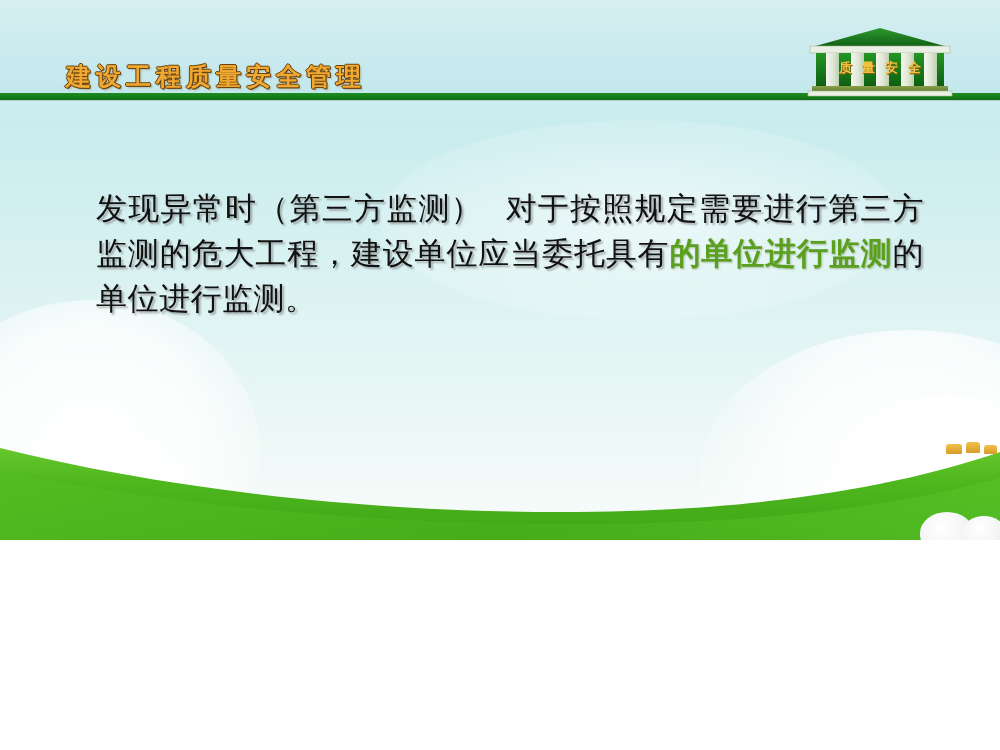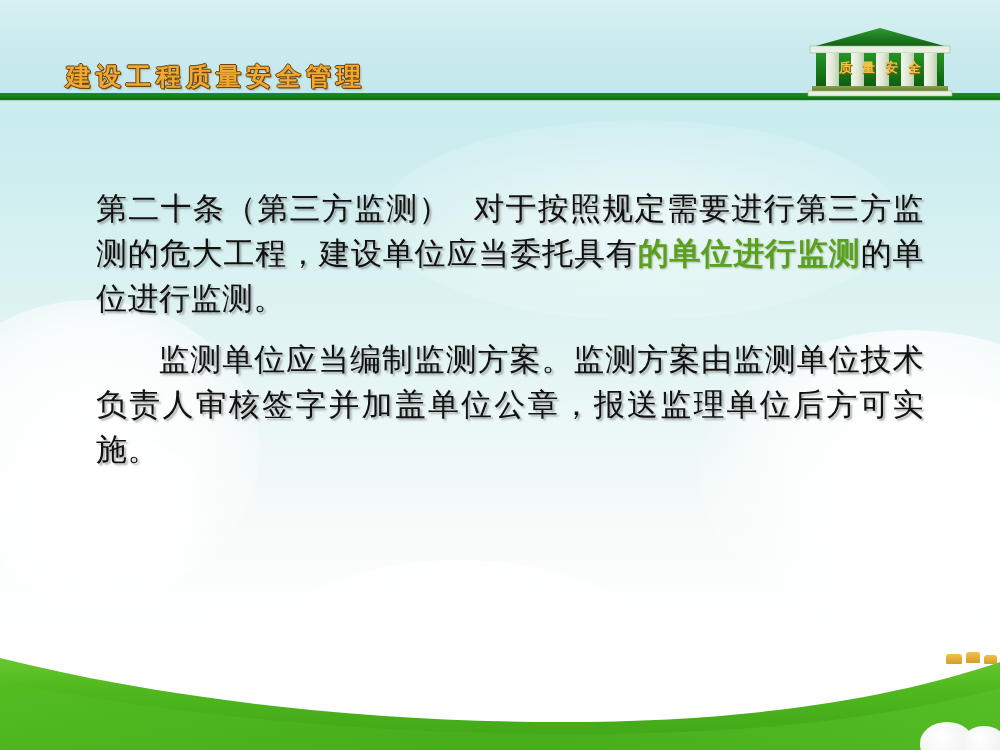--- a/index.html
+++ b/index.html
@@ -7,21 +7,21 @@
     padding: 0;
     background: #ffffff;
   }
   body {
     font-family: "Liberation Serif", "DejaVu Serif", serif;
   }
 
   #slide {
     position: relative;
     width: 1000px;
-    height: 750px;
+    height: 540px;
     overflow: hidden;
     background: #ffffff;
   }
 
   
   .bg-sky {
     position: absolute;
     left: 0; top: 0;
     width: 1000px;
     height: 750px;
@@ -252,20 +252,19 @@
       <rect x="118" y="26" width="13" height="34" fill="url(#colG)"></rect>
 
       <rect x="6" y="59" width="136" height="6" fill="url(#baseG)"></rect>
       <rect x="2" y="64" width="144" height="5" fill="#e9efe2" stroke="#a8bb9a" stroke-width="0.6"></rect>
     </svg>
     <div class="logo-text">质量安全</div>
   </div>
 
   <div class="content">
 
-    <p class="para"><span>第二十条（第三方监测）</span><span class="gap"></span><span>对于按照规定需要进行第三方监测的危大工程，建设单位应当委托具有</span><span class="hl">的单位进行监测</span><span>的单位进行监测。</span></p>
-
-    <p class="para"><span class="indent"></span><span>监测单位应当编制监测方案。监测方案由监测单位技术负责人审核签字并加盖单位公章，报送监理单位后方可实施。</span></p>
+    <p class="para"><span>发现异常时（第三方监测）</span><span class="gap"></span><span>对于按照规定需要进行第三方监测的危大工程，建设单位应当委托具有</span><span class="hl">的单位进行监测</span><span>的单位进行监测。</span></p>
+
 
 
   </div>
 
 </div>
 
 </body></html>

